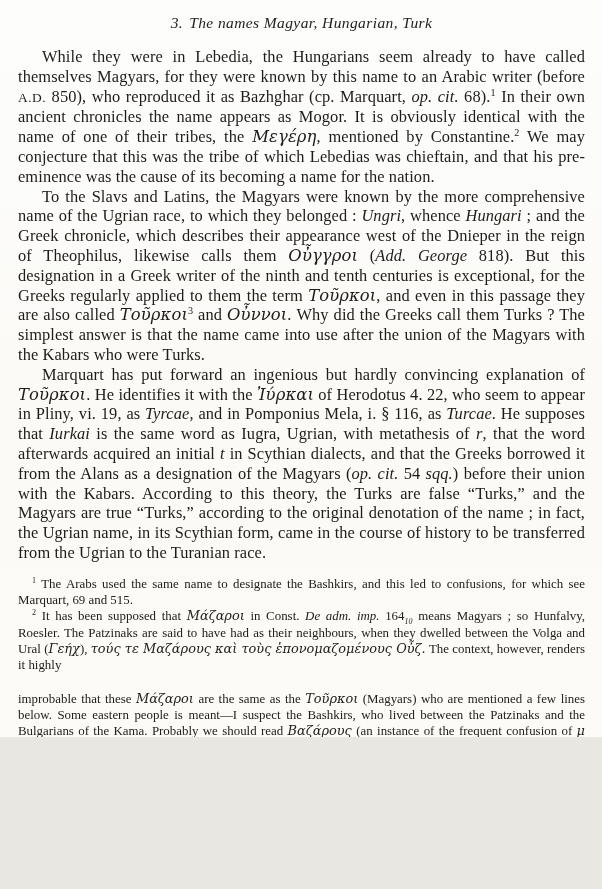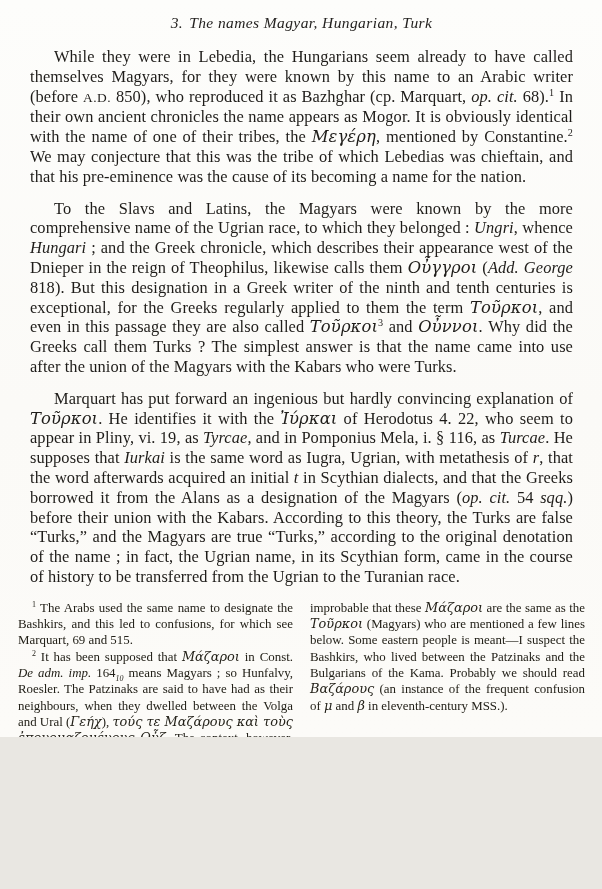--- a/index.html
+++ b/index.html
@@ -27,30 +27,31 @@
     margin: 4px 0 15px 0;
     color: #242220;
   }
   .heading .num { margin-right: 6px; }
   .body-text {
     font-size: 16.4px;
     line-height: 19.8px;
     text-align: justify;
     letter-spacing: 0.1px;
   }
-  .para { margin: 12px; }
+  .para { margin: 0; }
   .indent { text-indent: 24px; }
   .footnotes {
     margin-top: 13px;
     display: flex;
     gap: 17px;
     font-size: 12.9px;
     line-height: 16.3px;
     text-align: justify;
     color: #232119;
+    flex-direction: column;
   }
   .fn-col { flex: 1 1 0; min-width: 0; }
   .fn { margin: 0; }
   .fn-indent { text-indent: 14px; }
   .it { font-style: italic; }
   .greek { font-style: italic; font-family: "DejaVu Serif", serif; }
   .sc { font-size: 0.82em; letter-spacing: 0.5px; }
   sup { font-size: 0.62em; line-height: 0; vertical-align: super; }
   sub { font-size: 0.62em; line-height: 0; vertical-align: sub; font-style: italic; }
 </style>

